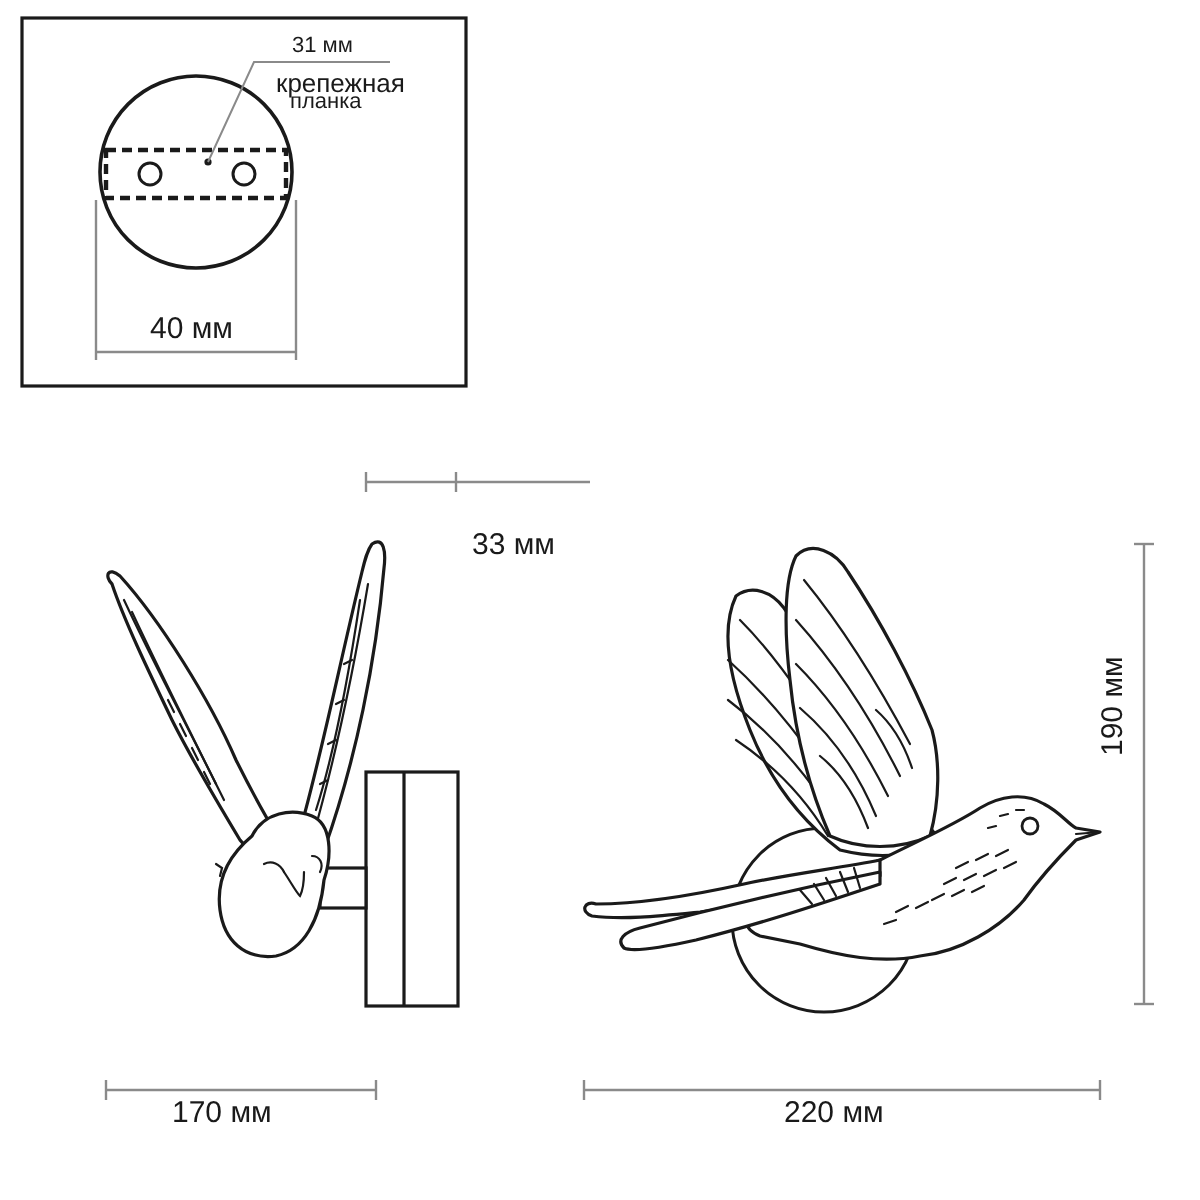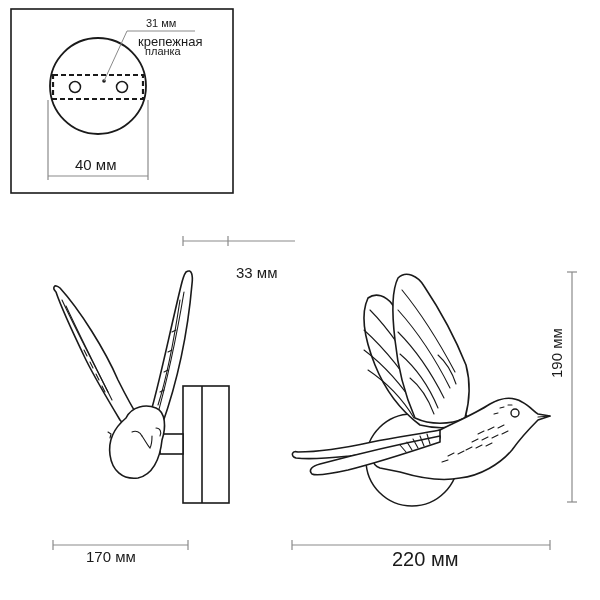--- a/index.html
+++ b/index.html
@@ -122,14 +122,14 @@
   </g>
 </svg>
 
 <div style="position:absolute;left:146px;top:17px;font-size:11px;">31 мм</div>
 <div style="position:absolute;left:138px;top:34px;font-size:13px;">крепежная</div>
 <div style="position:absolute;left:145px;top:45px;font-size:11px;">планка</div>
 <div style="position:absolute;left:75px;top:156px;font-size:15px;">40 мм</div>
 
 <div style="position:absolute;left:236px;top:223px;font-size:15px;margin-top:41px;">33 мм</div>
 <div style="position:absolute;left:86px;top:548px;font-size:15px;">170 мм</div>
-<div style="position:absolute;left:392px;top:548px;font-size:20px;">220 мм</div>
+<div style="position:absolute;left:392px;top:548px;font-size:15px;">220 мм</div>
 <div style="position:absolute;left:548px;top:378px;font-size:15px;transform:rotate(-90deg);transform-origin:0 0;white-space:nowrap;">190 мм</div>
 
 </body></html>

